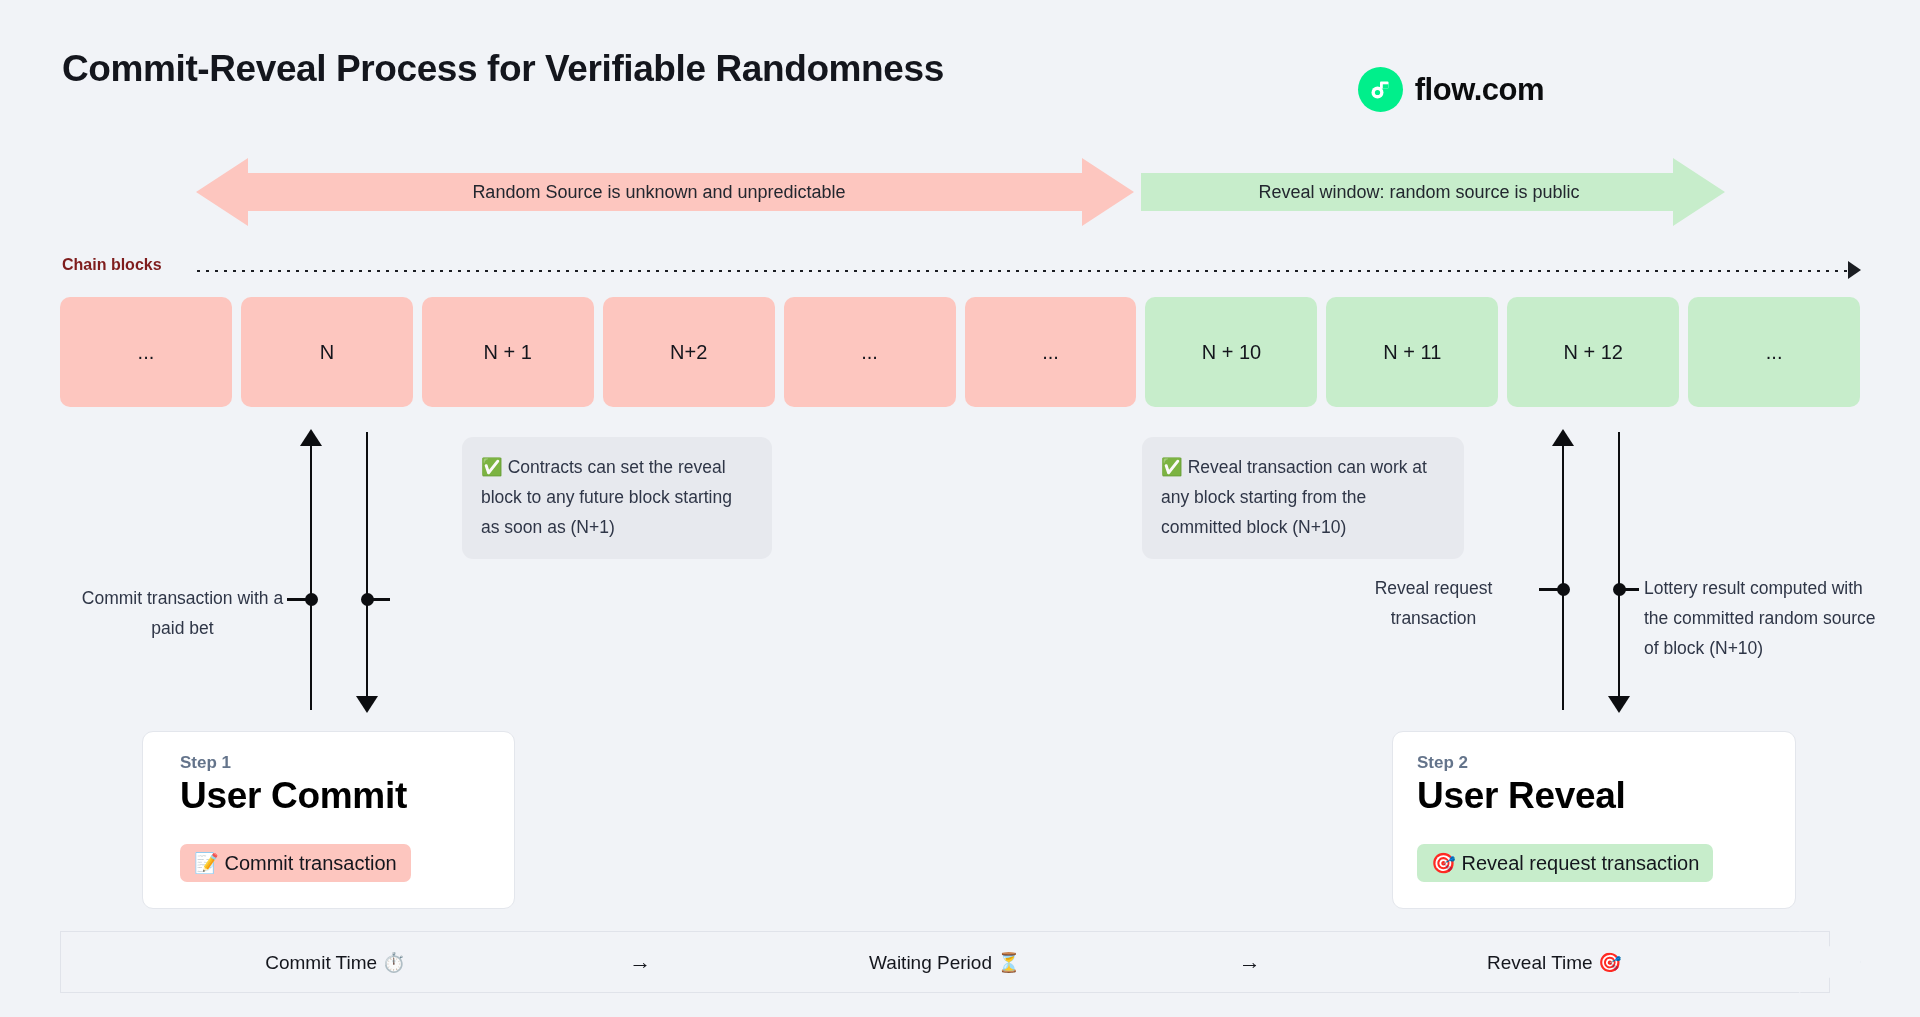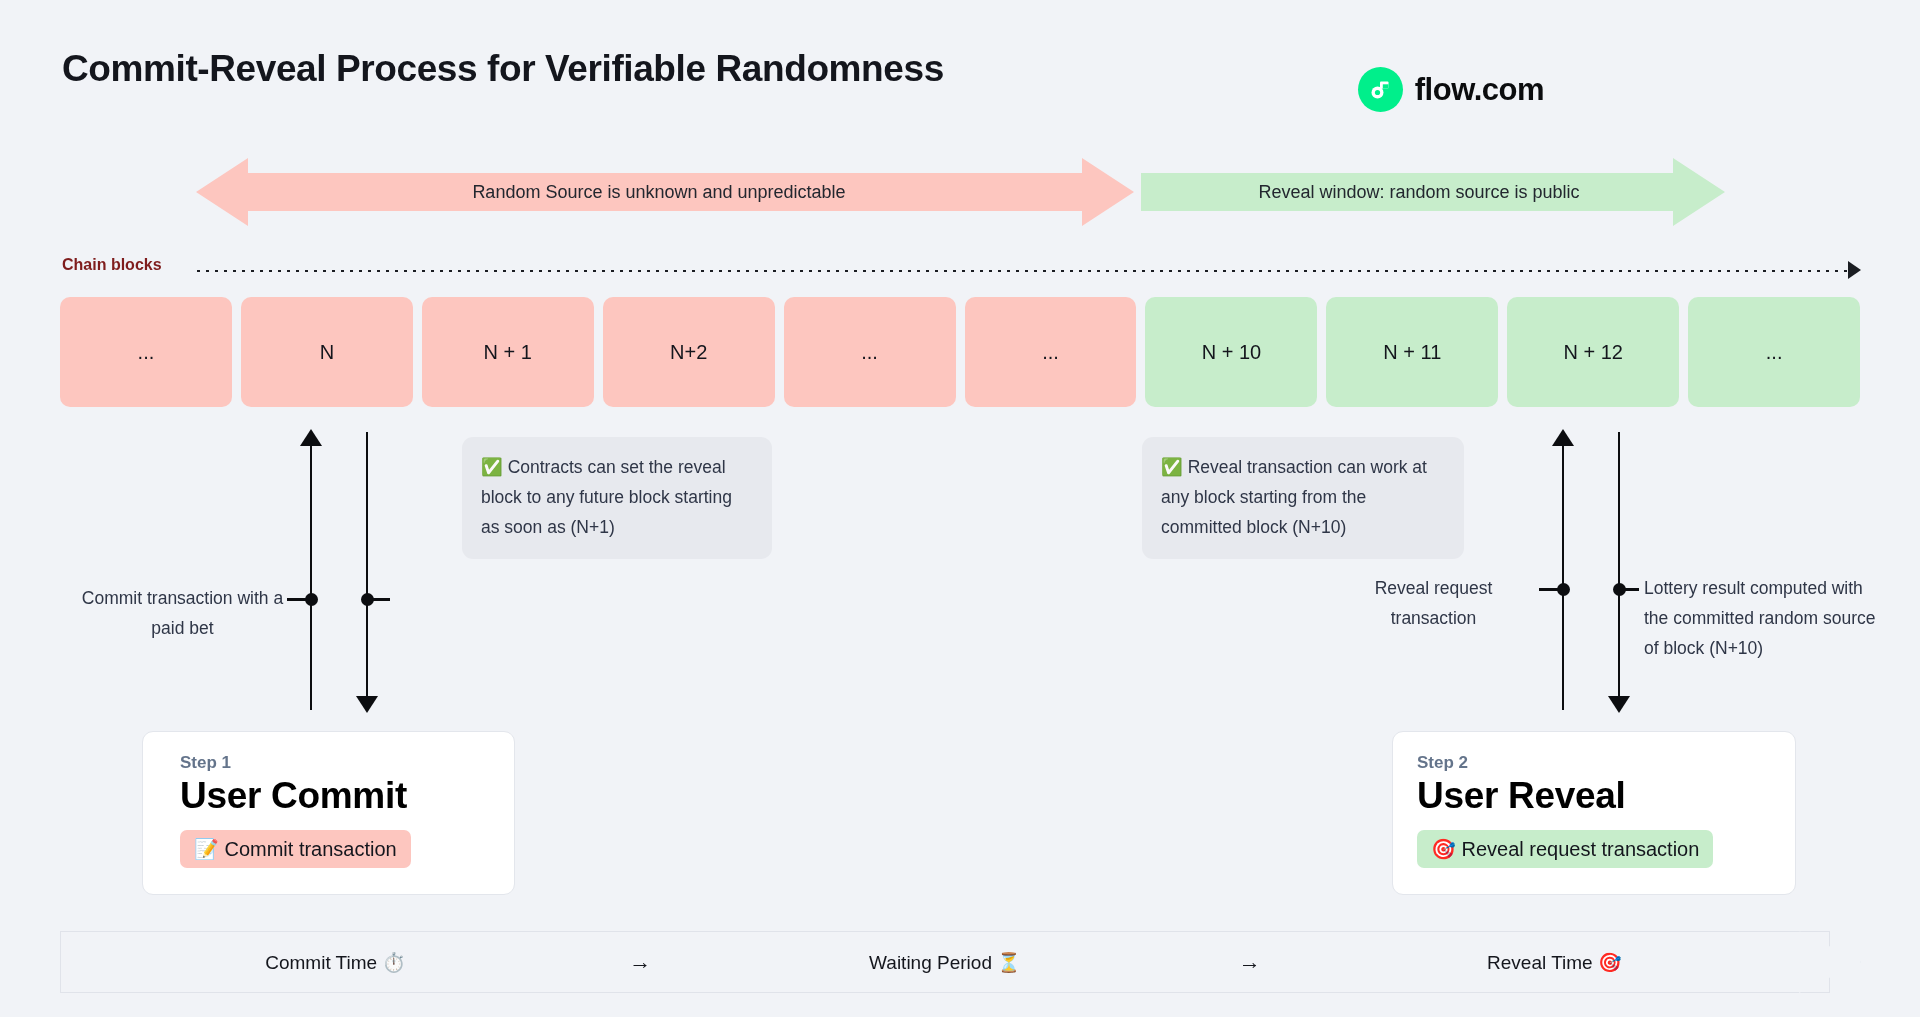--- a/index.html
+++ b/index.html
@@ -126,21 +126,21 @@
   }
 
   
   .step-card {
     position: absolute; background: #fff; border: 1px solid #e3e6ec;
     border-radius: 11px; padding: 21px 24px 26px 24px;
   }
   .step-kicker { font-size: 17px; font-weight: 700; color: #64748b; }
   .step-title  { font-size: 37px; font-weight: 700; color: #000000; margin-top: 2px; letter-spacing: -.3px; }
   .step-pill {
-    display: inline-block; margin-top: 13px;
+    display: inline-block; margin-top: 27px;
     padding: 7px 14px; border-radius: 7px;
     font-size: 20px; color: #14161d; white-space: nowrap;
   }
   .pill-pink  { background: #fdc6bf; }
   .pill-green { background: #c7edcb; }
   .card-1 { left: 142px; top: 731px; width: 373px; padding-left: 37px; }
   .card-2 { left: 1392px; top: 731px; width: 404px; }
 
   
   .timeline {

